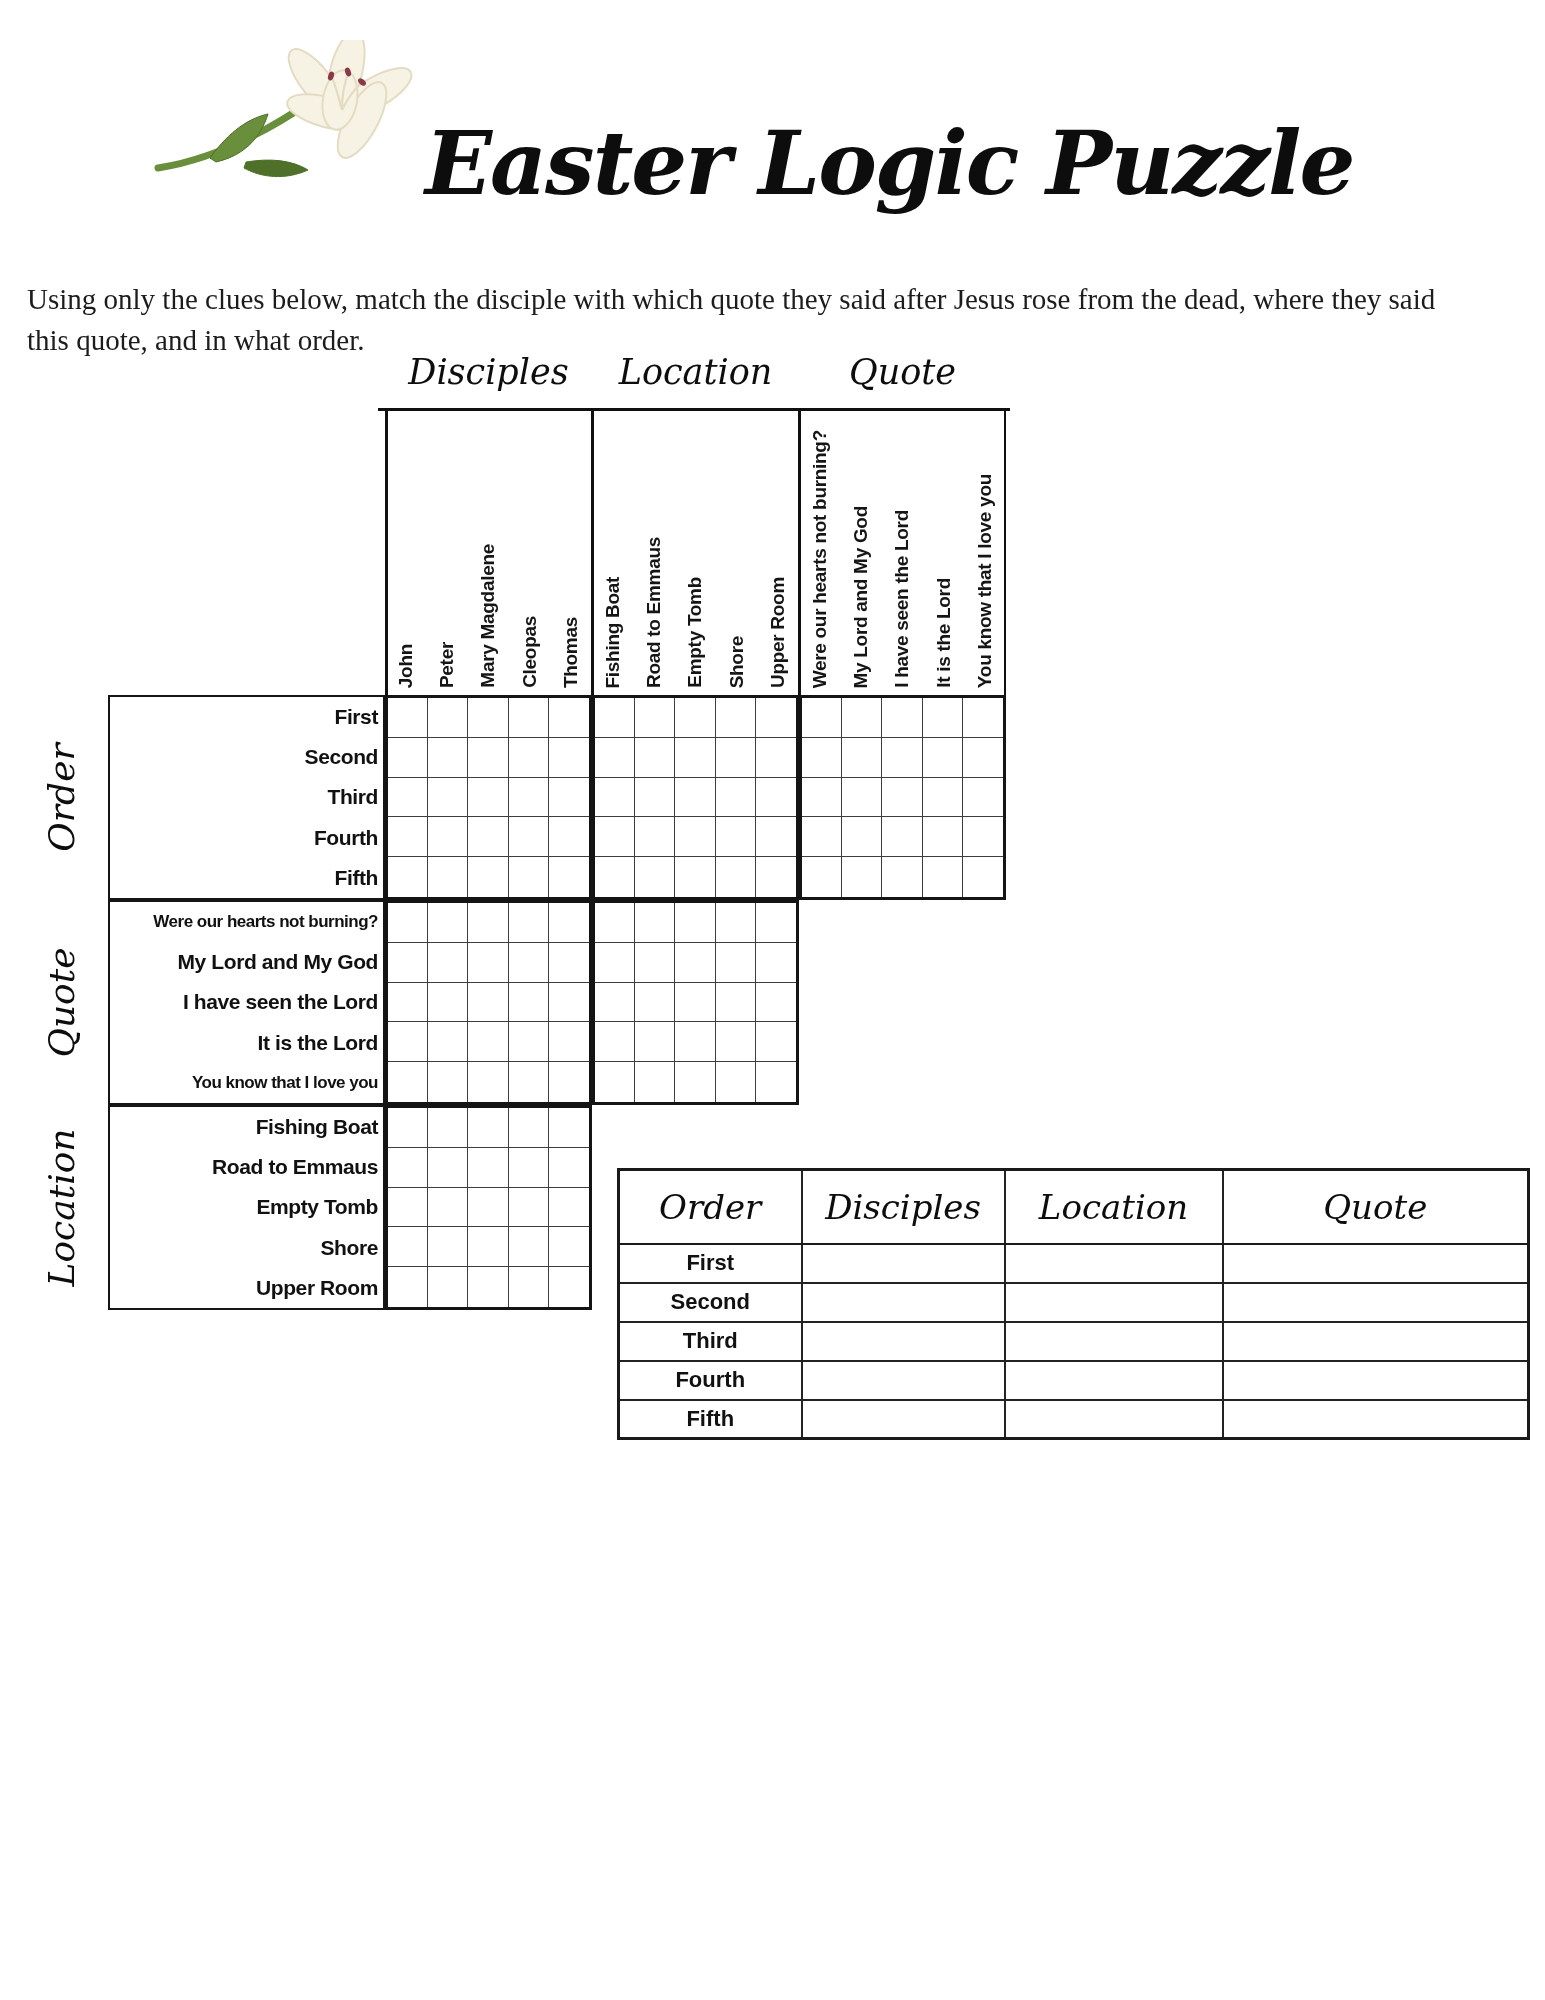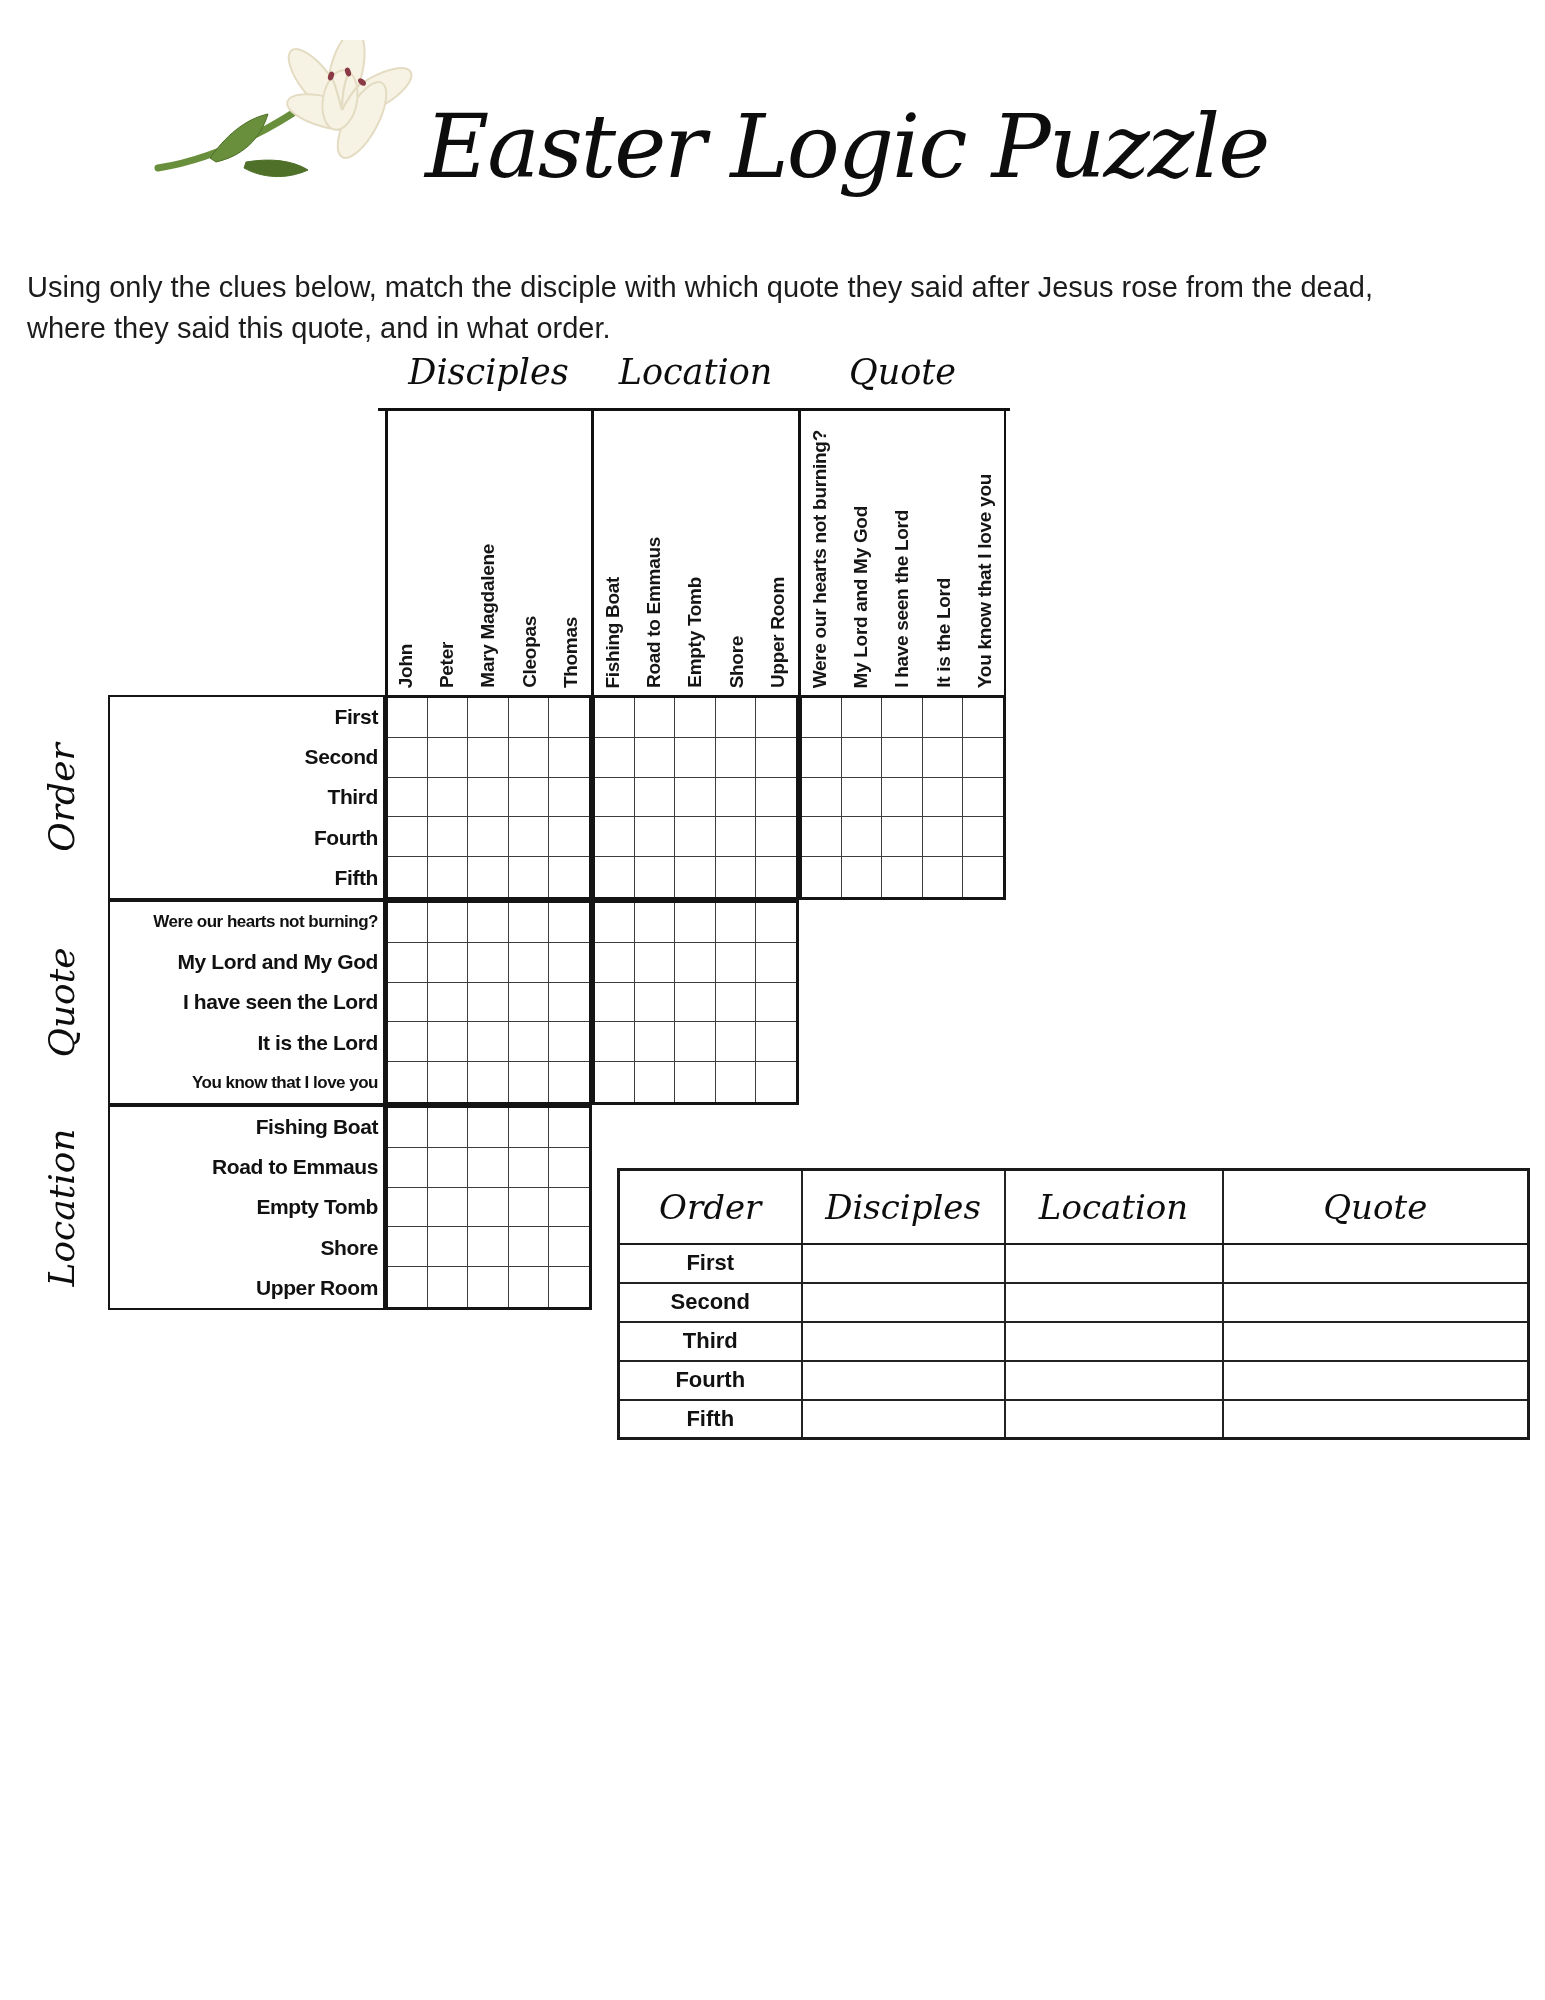--- a/index.html
+++ b/index.html
@@ -7,27 +7,27 @@
     position:relative;
     width:1545px;height:2000px;
     background:#ffffff;
     font-family:"Liberation Sans", sans-serif;
     color:#111;
     overflow:hidden;
   }
   
   .flower{position:absolute;left:150px;top:40px;width:290px;height:150px;}
   .title{
-    position:absolute;left:425px;top:36px;width:760px;
-    font-family:"DejaVu Serif", serif;font-style:italic;font-weight:400;
+    position:absolute;left:425px;top:52px;width:760px;
+    font-family:"DejaVu Serif", serif;font-style:italic;font-weight:700;
     font-size:88px;letter-spacing:-2px;white-space:nowrap;color:#0d0d0d;
   }
   .instructions{
-    position:absolute;left:27px;top:238px;width:1420px;
-    font-size:29px;line-height:1.42;color:#1c1c1c;
+    position:absolute;left:27px;top:250px;width:1420px;
+    font-size:29px;line-height:1.42;color:#1c1c1c;font-family:Liberation Serif, serif;
   }
   
   .script{font-family:"DejaVu Serif", serif;font-style:italic;color:#0d0d0d;}
   
   .group-labels{position:absolute;left:385px;top:352px;width:621px;display:flex;}
   .group-labels .gl{width:207px;text-align:center;font-size:35px;}
   .hline{position:absolute;background:#101010;}
   .vline{position:absolute;background:#101010;}
   
   .col-headers{position:absolute;left:385px;top:412px;width:621px;height:283px;display:flex;}

